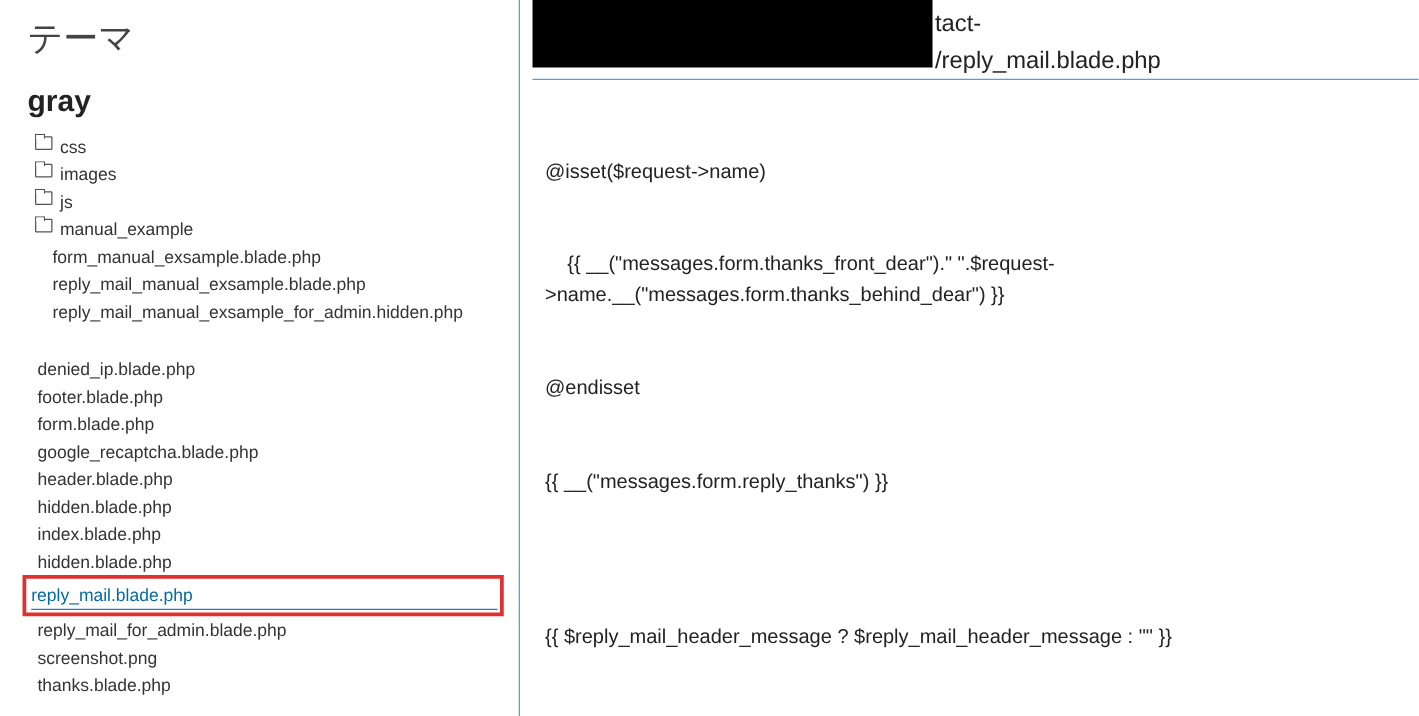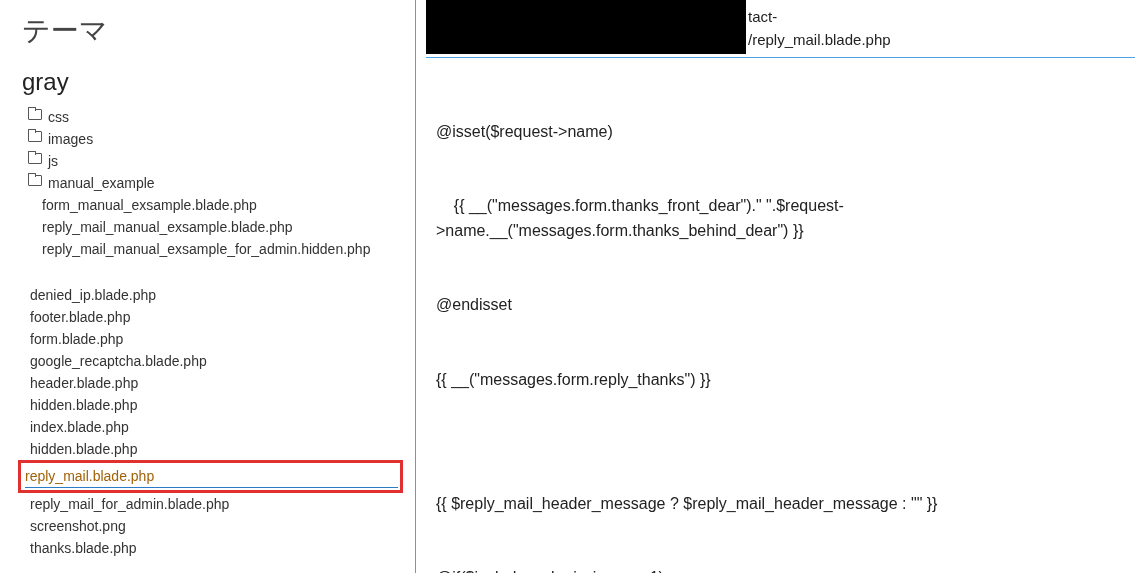--- a/index.html
+++ b/index.html
@@ -20,21 +20,21 @@
       flex-shrink: 0;
     }
     .sidebar-title {
       font-size: 28px;
       font-weight: 400;
       color: #444;
       margin-bottom: 18px;
     }
     .theme-name {
       font-size: 24px;
-      font-weight: 400;
+      font-weight: 700;
       color: #222;
       margin-bottom: 10px;
     }
     .tree-item {
       padding: 3px 0 3px 0;
       color: #333;
       cursor: pointer;
       white-space: nowrap;
       display: flex;
       align-items: flex-start;
@@ -62,21 +62,21 @@
     }
     .file-list { padding-left: 2px; margin-top: 24px; }
     .file-item {
       padding: 3px 0;
       color: #333;
       cursor: pointer;
       white-space: nowrap;
     }
     .file-item.l1 { padding-left: 6px; }
     .file-item.selected {
-      color: #a16207;
+      color: #0369a1;
       border-bottom: 1px solid #2a7cc7;
     }
     .highlight-box {
       border: 3px solid #e03030;
       padding: 2px 2px 2px 4px;
       margin-left: -6px;
       margin-right: 2px;
     }
 
     .main {
@@ -92,21 +92,21 @@
     }
     .redact {
       width: 320px;
       height: 54px;
       background: #000;
       margin-right: 2px;
       flex-shrink: 0;
     }
     .path-text {
       padding-top: 6px;
-      font-size: 15px;
+      font-size: 19px;
       color: #222;
       line-height: 1.5;
     }
     .code-panel {
       padding: 12px 6px 6px 10px;
       font-size: 16px;
       color: #222;
       line-height: 1.55;
       white-space: pre-wrap;
     }

